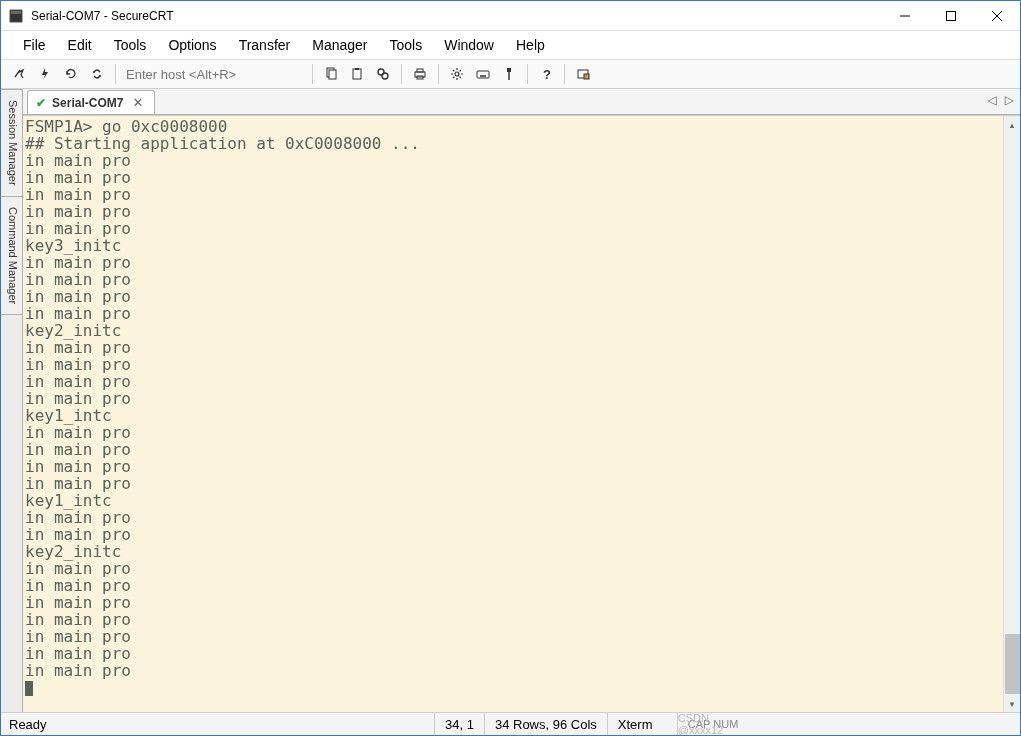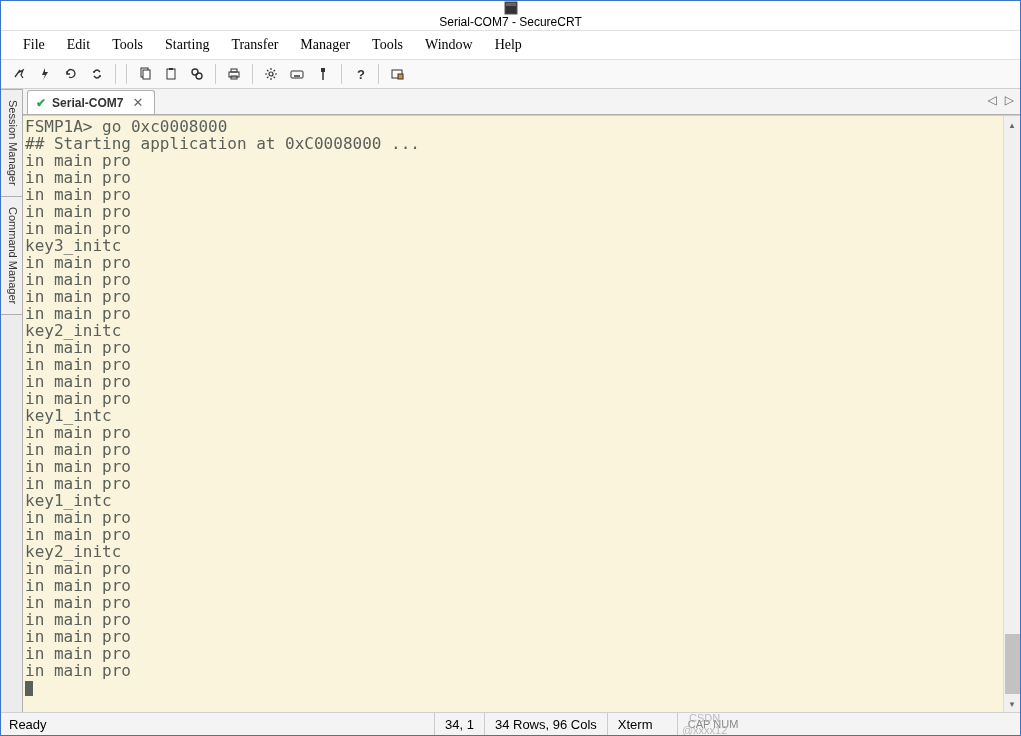--- a/index.html
+++ b/index.html
@@ -15,21 +15,20 @@
     border: 1px solid #3a76c4;
   }
 
   
   .titlebar {
     height: 30px;
     display: flex;
     align-items: center;
     background: #fff;
     border-bottom: 1px solid #e0e0e0;
-    flex-direction: column;
   }
   .titlebar .app-icon {
     width: 16px; height: 16px;
     margin: 0 7px;
     display: inline-flex; align-items: center; justify-content: center;
   }
   .titlebar .title-text {
     font-size: 12px;
     color: #000;
   }
@@ -46,21 +45,20 @@
     height: 28px;
     display: flex; align-items: center;
     padding: 0 11px;
     gap: 0;
     background: #fff;
   }
   .menubar .menu {
     padding: 4px 11px;
     font-size: 14px;
     color: #000;
-    font-family: Liberation Serif, serif;
   }
 
   
   .toolbar {
     height: 30px;
     display: flex; align-items: center;
     padding: 0 6px;
     gap: 2px;
     border-top: 1px solid #e0e0e0;
     border-bottom: 1px solid #d0d0d0;
@@ -198,21 +196,20 @@
   }
 
   
   .statusbar {
     height: 22px;
     display: flex;
     align-items: center;
     font-size: 13px;
     background: #f4f4f4;
     padding: 0 4px;
-    text-align: center;
   }
   .status-cell {
     padding: 0 10px;
     height: 100%;
     display: flex; align-items: center;
     border-right: 1px solid #ccc;
   }
   .status-cell.first { flex: 0 0 430px; border-right: 1px solid #ccc; padding-left: 4px; }
   .status-cell.last { border-right: none; }
   .watermark { color: #bbb; font-size: 11px; }
@@ -246,21 +243,21 @@
           <line x1="10" y1="0" x2="0" y2="10" stroke="currentColor" stroke-width="1"></line>
         </svg>
     </div>
   </div>
 </div>
 
 <div class="menubar">
   <span class="menu">File</span>
   <span class="menu">Edit</span>
   <span class="menu">Tools</span>
-  <span class="menu">Starting</span>
+  <span class="menu">Options</span>
   <span class="menu">Transfer</span>
   <span class="menu">Manager</span>
   <span class="menu">Tools</span>
   <span class="menu">Window</span>
   <span class="menu">Help</span>
 </div>
 
 <div class="toolbar">
   <div class="tbtn">
     <svg width="14" height="14" viewBox="0 0 14 14">
@@ -280,20 +277,21 @@
   </div>
   <div class="tbtn">
     <svg width="14" height="14" viewBox="0 0 14 14">
         <path d="M4 5 Q7 1 10 5" fill="none" stroke="#333" stroke-width="1.3"></path>
         <path d="M4 9 Q7 13 10 9" fill="none" stroke="#333" stroke-width="1.3"></path>
         <circle cx="4" cy="5" r="1" fill="#333"></circle>
         <circle cx="10" cy="9" r="1" fill="#333"></circle>
       </svg>
   </div>
   <div class="tsep"></div>
+  <input class="host-input" placeholder="Enter host &lt;Alt+R&gt;" style="">
   <div class="tsep"></div>
   <div class="tbtn">
       <svg width="14" height="14" viewBox="0 0 14 14">
         <rect x="3" y="1" width="7" height="9" fill="none" stroke="#333"></rect>
         <rect x="5" y="3" width="7" height="9" fill="#fff" stroke="#333"></rect>
       </svg>
     </div>
   <div class="tbtn">
       <svg width="14" height="14" viewBox="0 0 14 14">
         <rect x="3" y="2" width="8" height="10" fill="none" stroke="#333"></rect>

